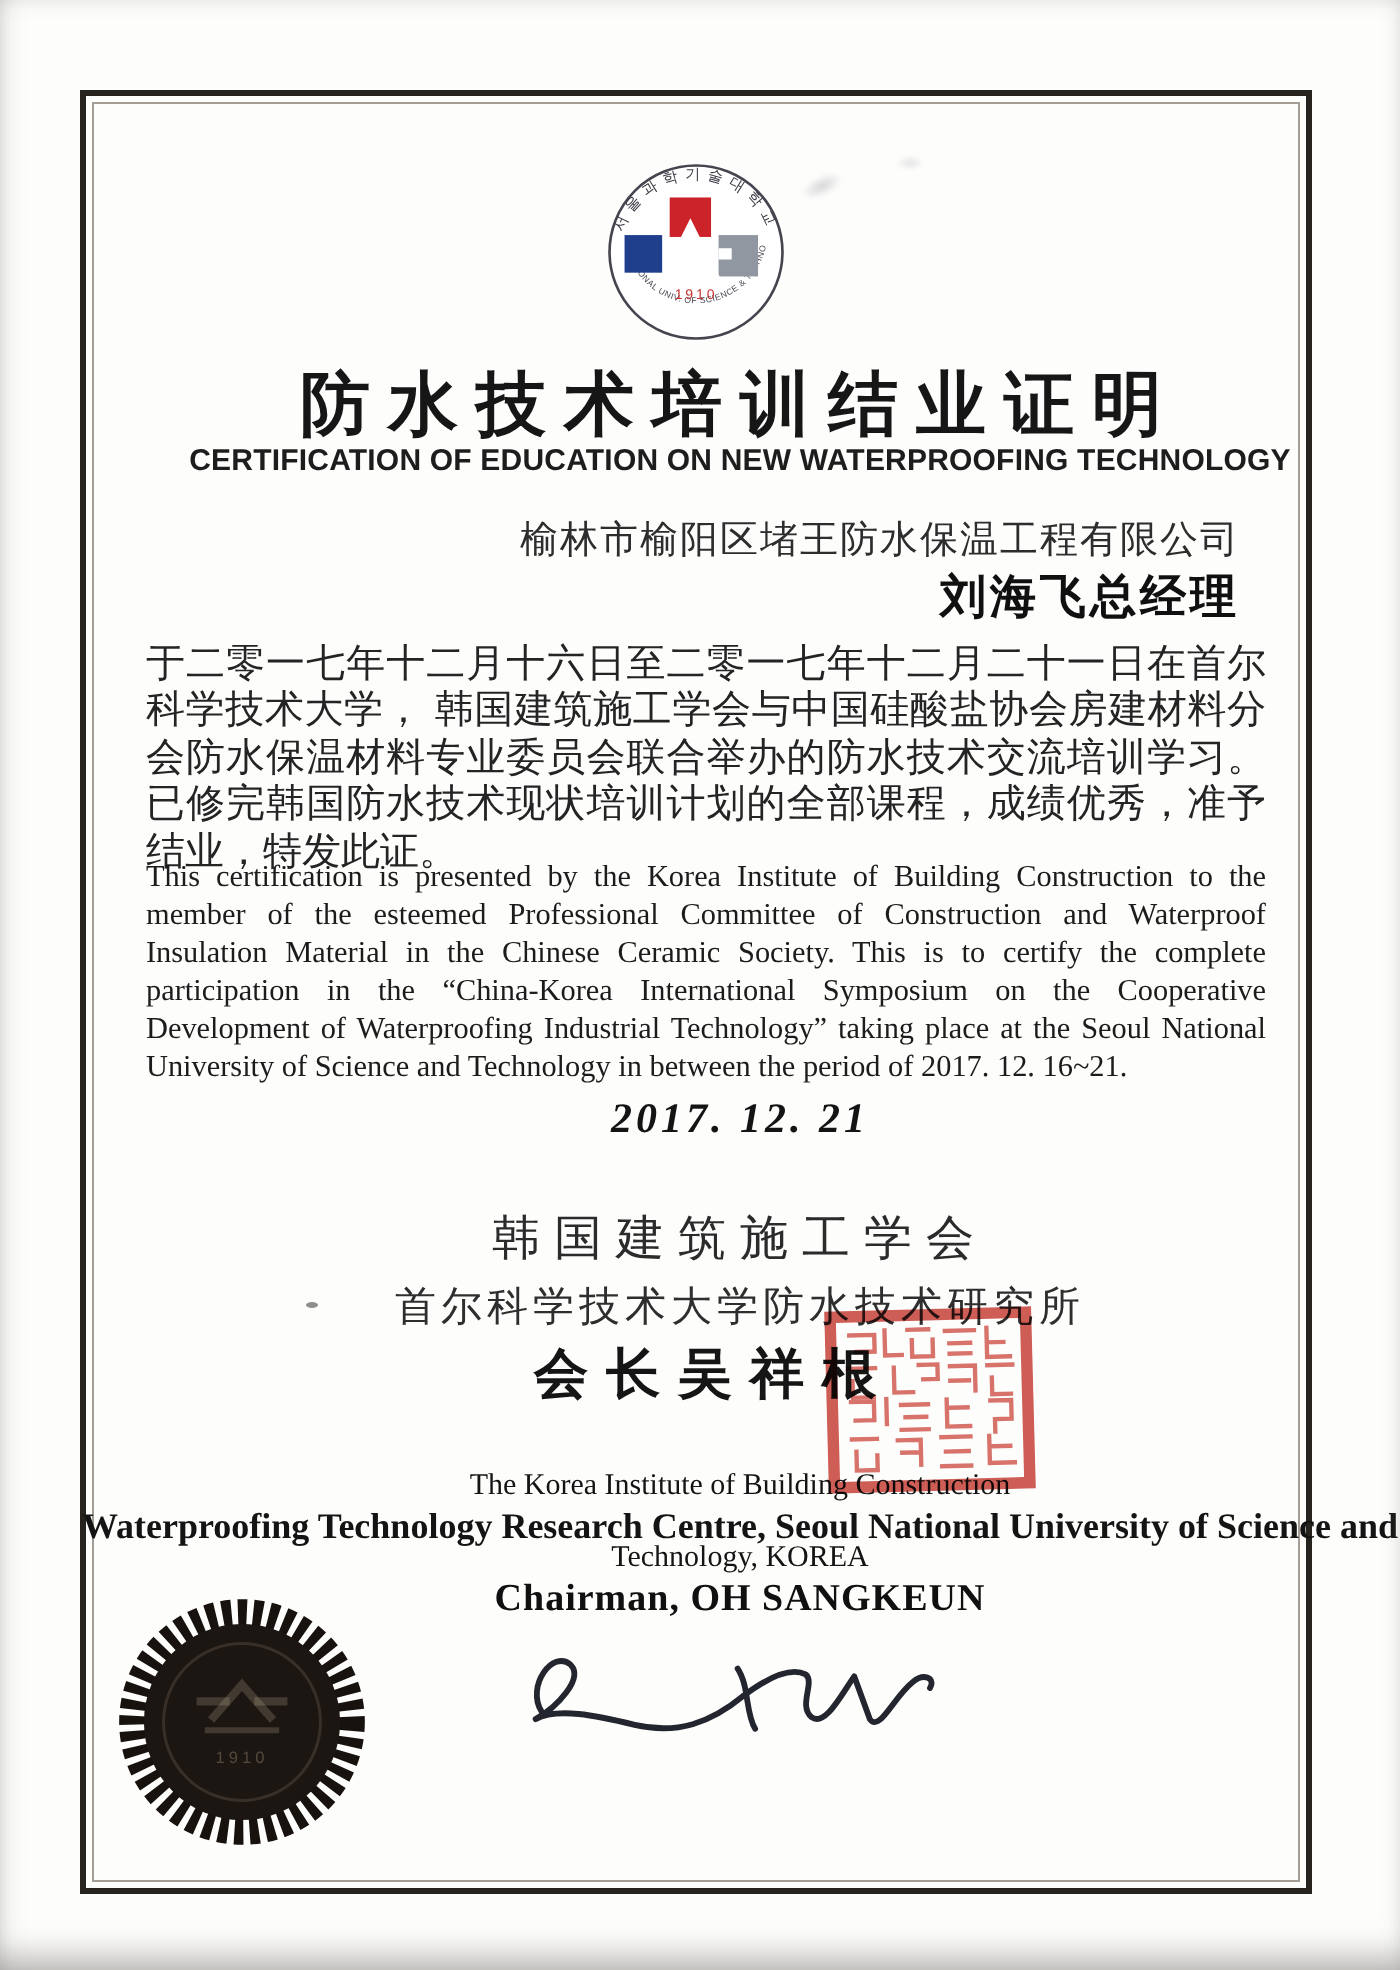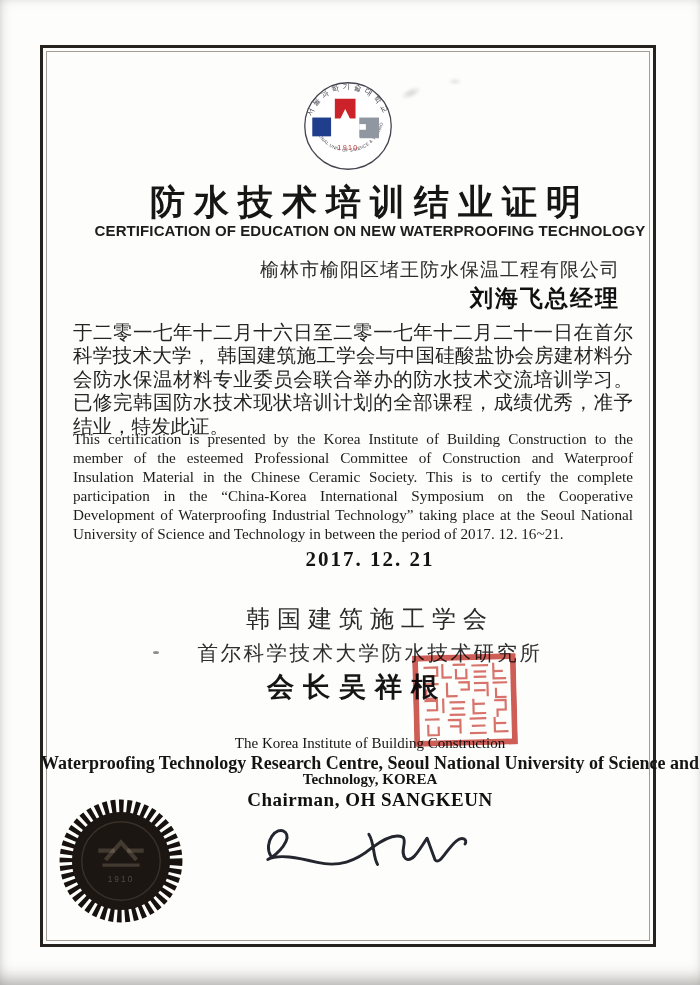--- a/index.html
+++ b/index.html
@@ -34,34 +34,34 @@
 
   .company{right:80px;top:257px;font-size:19px;font-weight:500;color:#2d2d2d;letter-spacing:1px;}
   .recipient{right:80px;top:283px;font-size:23px;font-weight:bold;color:#101010;letter-spacing:2px;}
 
   .body-zh{left:73px;width:560px;top:321px;font-size:19.5px;line-height:23.4px;
     text-align:justify;font-weight:400;color:#242424;}
   .body-en{left:73px;width:560px;top:429px;font-size:15.2px;line-height:19px;
     text-align:justify;font-family:"Liberation Serif",serif;color:#1c1c1c;}
 
   .date{top:547px;font-size:21px;font-weight:bold;letter-spacing:2px;
-    font-family:"Liberation Serif",serif;color:#141414;}
+    font-family:"Liberation Serif",serif;color:#141414;font-style:italic;}
 
   .org1{top:603px;font-size:24px;letter-spacing:7px;font-weight:500;color:#2b2b2b;}
   .org2{top:639px;font-size:20.5px;letter-spacing:2.5px;font-weight:500;color:#2e2e2e;}
   .org3{top:669px;left:14px;right:0;text-align:center;font-size:27px;font-weight:bold;
     letter-spacing:9px;color:#151515;}
   .speck{left:153px;top:651px;width:6px;height:3px;background:#8e8e8e;border-radius:50%;}
 
   .red-seal{left:413px;top:654px;width:104px;height:92px;transform:rotate(-1.5deg);
     mix-blend-mode:multiply;opacity:.95;z-index:4;}
 
   .ien1{top:735px;font-size:15px;font-weight:normal;font-family:"Liberation Serif",serif;color:#141414;}
   .ien2{top:753px;font-size:18px;font-weight:bold;font-family:"Liberation Serif",serif;color:#141414;}
-  .ien3{top:771px;font-size:15px;font-weight:bold;font-family:"Liberation Serif",serif;color:#141414;}
+  .ien3{top:771px;font-size:15px;font-weight:normal;font-family:"Liberation Serif",serif;color:#141414;}
   .ien4{top:789px;font-size:19px;font-weight:bold;font-family:"Liberation Serif",serif;color:#101010;letter-spacing:.5px;}
 
   .signature{left:238px;top:810px;width:250px;height:68px;z-index:3;}
   .black-seal{left:57px;top:797px;width:128px;height:128px;z-index:2;}
 </style>
 </head>
 <body>
 
 <div class="photo">
 

